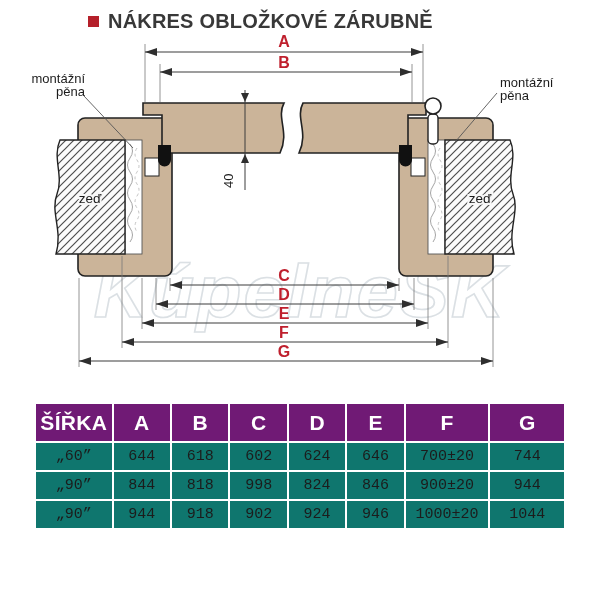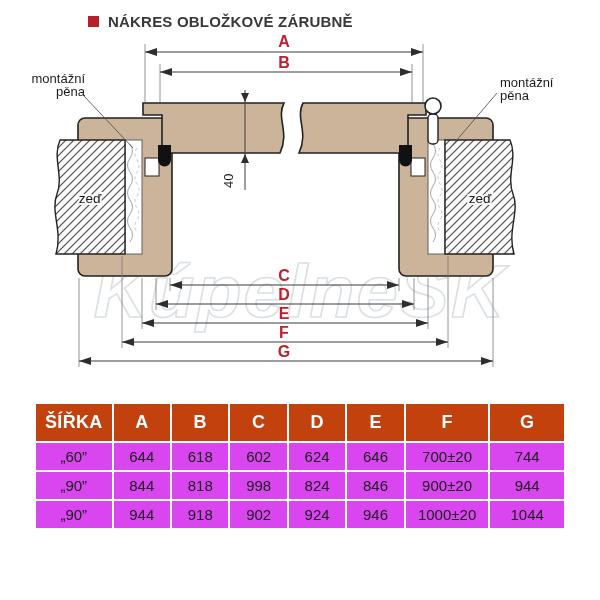--- a/index.html
+++ b/index.html
@@ -6,37 +6,37 @@
   body{
     width:600px;height:600px;background:#ffffff;overflow:hidden;
     font-family:"Liberation Sans", sans-serif;
   }
   .title-bar{
     display:flex;align-items:center;gap:9px;
     margin:12px 0 0 88px;height:18px;
   }
   .title-bullet{width:11px;height:11px;background:#b5202a;flex:0 0 auto;}
   .title-text{
-    font-size:15px;font-weight:bold;color:#383838;letter-spacing:.2px;
+    font-size:20px;font-weight:bold;color:#383838;letter-spacing:.2px;
     white-space:nowrap;
   }
   svg{display:block;}
   table.dims{
     border-collapse:separate;border-spacing:2px;
     table-layout:fixed;width:532px;margin:6px 0 0 34px;
     font-size:15px;color:#1c1c1c;
   }
   table.dims th{
-    background:#c2410c;color:#ffffff;font-weight:bold;
-    height:37px;text-align:center;font-size:18px;letter-spacing:.3px;
+    background:#701a75;color:#ffffff;font-weight:bold;
+    height:37px;text-align:center;font-size:21px;letter-spacing:.3px;
     padding:0 2px;
   }
   table.dims td{
-    background:#d946ef;height:27px;text-align:center;
-    padding:0 2px;white-space:nowrap;
+    background:#0f766e;height:27px;text-align:center;
+    padding:0 2px;white-space:nowrap;font-family:Liberation Mono, monospace;
   }
 </style>
 </head>
 <body>
 
 <div class="title-bar">
   <span class="title-bullet"></span>
   <span class="title-text">NÁKRES OBLOŽKOVÉ ZÁRUBNĚ</span>
 </div>
 

